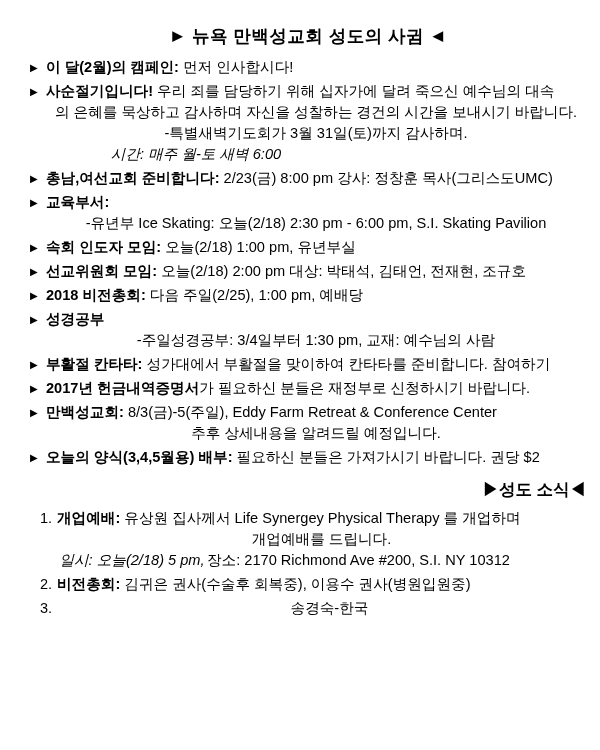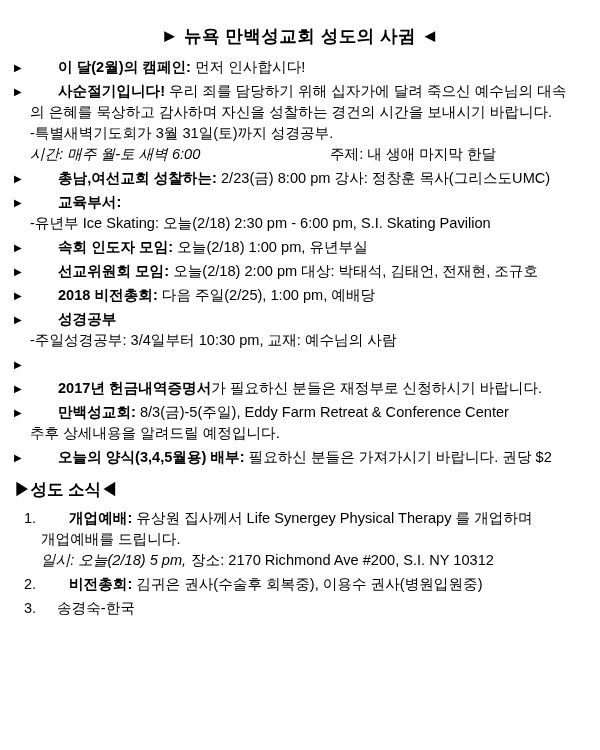--- a/index.html
+++ b/index.html
@@ -12,39 +12,39 @@
     background: #ffffff;
     font-family: "Liberation Sans", sans-serif;
     color: #000000;
     overflow: hidden;
   }
   .page {
     width: 600px;
     height: 564px;
     position: relative;
     box-sizing: border-box;
-    padding: 26px 14px 0 14px;
+    padding: 26px 14px 0 30px;
   }
   
   .section-title {
     text-align: center;
     font-size: 17.5px;
     font-weight: bold;
     letter-spacing: 0.5px;
     margin: 0 0 10px 0;
     line-height: 1.2;
   }
   .section-title .tri {
     font-size: 13px;
     vertical-align: 2px;
     display: inline-block;
     margin: 0 9px;
   }
   .section-title-2 {
-    text-align: left;
+    text-align: right;
     font-size: 16.5px;
     font-weight: bold;
     margin: 12px 0 8px 0;
     line-height: 1.2;
   }
   
   .item {
     display: flex;
     align-items: flex-start;
     margin: 0 0 3px 0;
@@ -66,25 +66,25 @@
     padding-right: 5px;
     font-weight: normal;
   }
   .body {
     flex: 1;
     font-size: 14.6px;
     line-height: 21px;
   }
   .body .b {
     font-weight: bold;
-    margin-left: 28px;
   }
   .sub {
     font-size: 14.6px;
     line-height: 21px;
+    text-align: center;
   }
   .subrow {
     display: flex;
     justify-content: flex-start;
   }
   .subrow .left {
     width: 300px;
     font-style: italic;
   }
   .indent { padding-left: 16px; }
@@ -104,32 +104,31 @@
     <div class="body">
       <span class="b">이 달(2월)의 캠페인:</span><span> 먼저 인사합시다!</span>
     </div>
   </div>
 
   <div class="item">
     <div class="bullet">▶</div>
     <div class="body">
       <div><span class="b">사순절기입니다!</span><span> 우리 죄를 담당하기 위해 십자가에 달려 죽으신 예수님의 대속</span></div>
       <div class="sub">의 은혜를 묵상하고 감사하며 자신을 성찰하는 경건의 시간을 보내시기 바랍니다.</div>
-      <div class="sub">-특별새벽기도회가 3월 31일(토)까지 성경공부.</div>
+      <div class="sub">-특별새벽기도회가 3월 31일(토)까지 감사하며.</div>
       <div class="sub subrow">
         <span class="left">시간: 매주 월-토 새벽 6:00</span>
-        <span>주제: 내 생애 마지막 한달</span>
       </div>
     </div>
   </div>
 
   <div class="item">
     <div class="bullet">▶</div>
     <div class="body">
-      <span class="b">총남,여선교회 성찰하는:</span><span> 2/23(금) 8:00 pm  강사: 정창훈 목사(그리스도UMC)</span>
+      <span class="b">총남,여선교회 준비합니다:</span><span> 2/23(금) 8:00 pm  강사: 정창훈 목사(그리스도UMC)</span>
     </div>
   </div>
 
   <div class="item">
     <div class="bullet">▶</div>
     <div class="body">
       <div><span class="b">교육부서:</span><span></span></div>
       <div class="sub">-유년부 Ice Skating: 오늘(2/18) 2:30 pm - 6:00 pm, S.I. Skating Pavilion</div>
     </div>
   </div>
@@ -152,27 +151,28 @@
     <div class="bullet">▶</div>
     <div class="body">
       <span class="b">2018 비전총회:</span><span> 다음 주일(2/25), 1:00 pm, 예배당</span>
     </div>
   </div>
 
   <div class="item">
     <div class="bullet">▶</div>
     <div class="body">
       <div><span class="b">성경공부</span><span></span></div>
-      <div class="sub">-주일성경공부: 3/4일부터 10:30 pm, 교재: 예수님의 사람</div>
-    </div>
-  </div>
-
-  <div class="item">
-    <div class="bullet">▶</div>
-    <div class="body">
+      <div class="sub">-주일성경공부: 3/4일부터 1:30 pm, 교재: 예수님의 사람</div>
+    </div>
+  </div>
+
+  <div class="item">
+    <div class="bullet">▶</div>
+    <div class="body">
+      <div><span class="b">부활절 칸타타:</span><span> 성가대에서 부활절을 맞이하여 칸타타를 준비합니다. 참여하기</span></div>
     </div>
   </div>
 
   <div class="item">
     <div class="bullet">▶</div>
     <div class="body">
       <span class="b">2017년 헌금내역증명서</span><span>가 필요하신 분들은 재정부로 신청하시기 바랍니다.</span>
     </div>
   </div>
 

